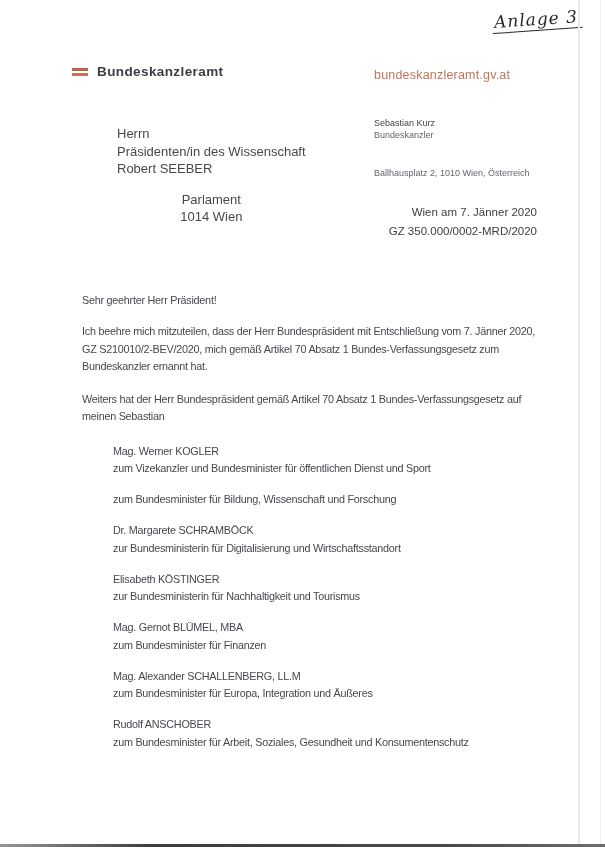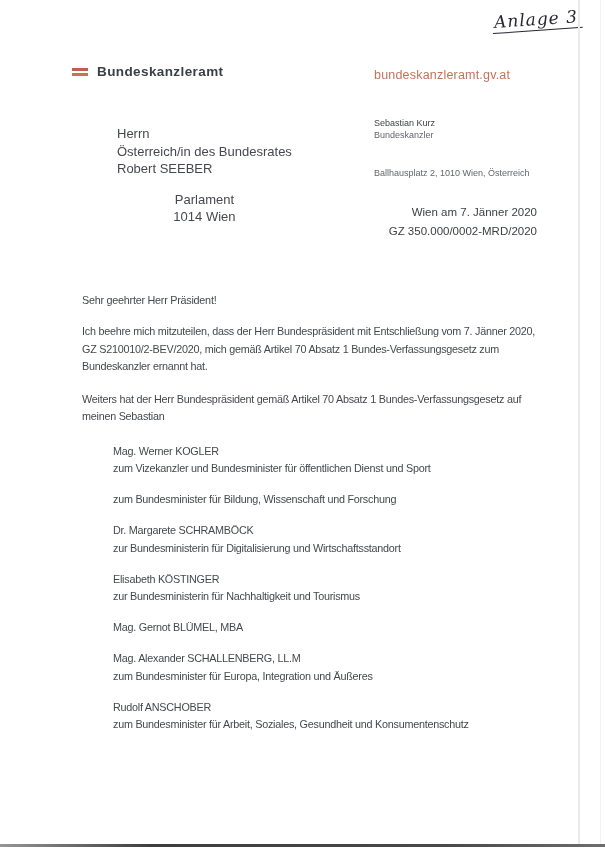--- a/index.html
+++ b/index.html
@@ -143,21 +143,21 @@
     <span class="flag-icon">
         <i></i>
         <i></i>
       </span>
     <span class="brand-name">Bundeskanzleramt</span>
   </div>
   <div class="website">bundeskanzleramt.gv.at</div>
 
   <div class="recipient">
     <div>Herrn</div>
-    <div>Österreich/in des Bundesrates</div>
+    <div>Präsidenten/in des Wissenschaft</div>
     <div>Robert SEEBER</div>
     <div class="address-sub">
       <div>Parlament</div>
       <div>1014 Wien</div>
     </div>
   </div>
 
   <div class="sender">
     <div class="sender-name">Sebastian Kurz</div>
     <div>Bundeskanzler</div>
@@ -199,20 +199,21 @@
           <div class="line">zur Bundesministerin für Digitalisierung und Wirtschaftsstandort</div>
         </div>
 
         <div class="appointment">
           <div class="line">Elisabeth KÖSTINGER</div>
           <div class="line">zur Bundesministerin für Nachhaltigkeit und Tourismus</div>
         </div>
 
         <div class="appointment">
           <div class="line">Mag. Gernot BLÜMEL, MBA</div>
+          <div class="line">zum Bundesminister für Finanzen</div>
         </div>
 
         <div class="appointment">
           <div class="line">Mag. Alexander SCHALLENBERG, LL.M</div>
           <div class="line">zum Bundesminister für Europa, Integration und Äußeres</div>
         </div>
 
         <div class="appointment">
           <div class="line">Rudolf ANSCHOBER</div>
           <div class="line">zum Bundesminister für Arbeit, Soziales, Gesundheit und Konsumentenschutz</div>

